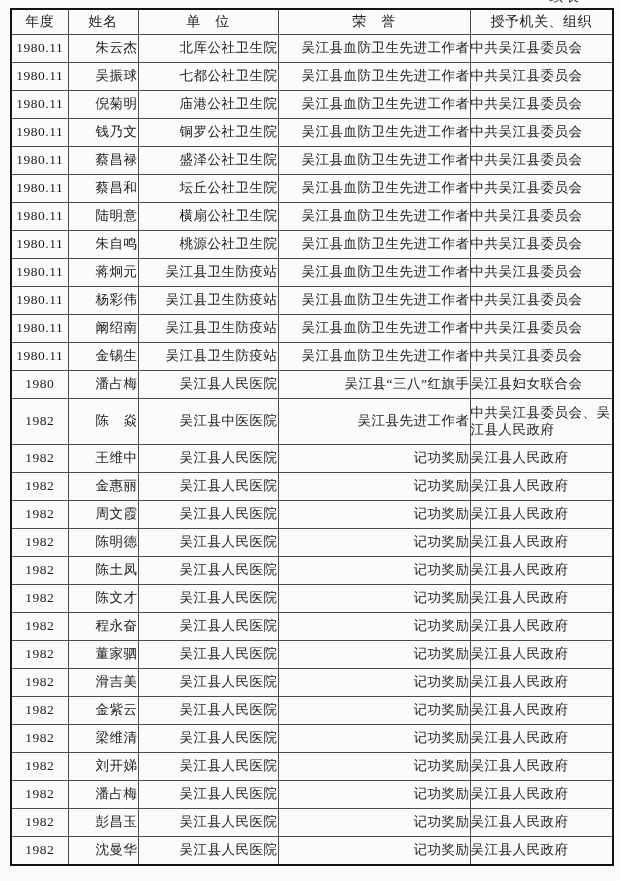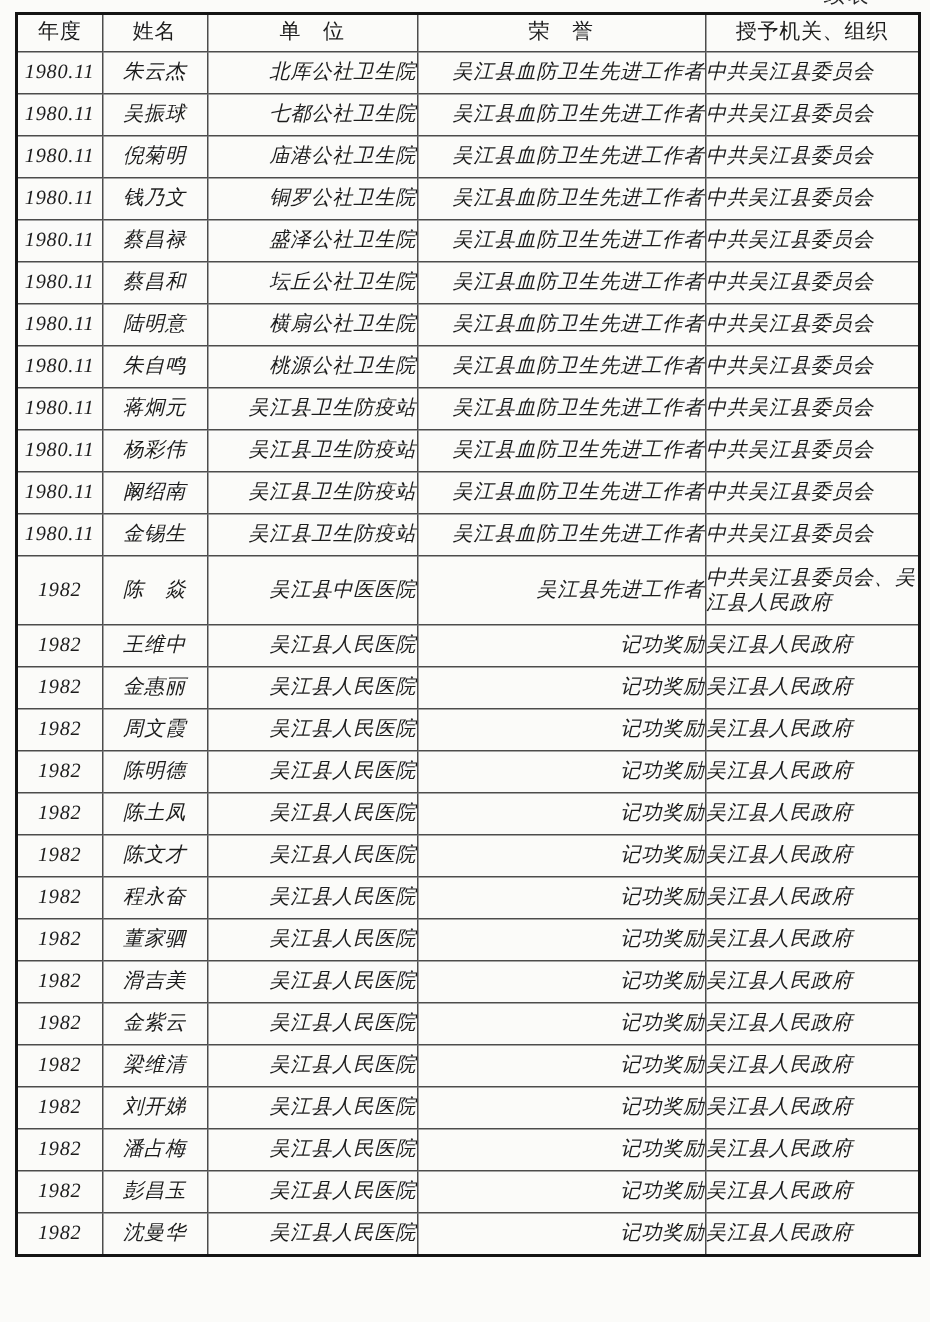--- a/index.html
+++ b/index.html
@@ -44,24 +44,24 @@
     font-size: 13.5px;
     letter-spacing: 0.5px;
     line-height: 1.25;
     overflow: hidden;
   }
   .award-table thead th {
     height: 24px;
     font-size: 14px;
     text-align: center;
   }
-  .award-table tbody tr { height: 28px; font-style: italic; }
+  .award-table tbody tr { height: 28px; }
   .award-table tbody tr.tall { height: 46px; }
   .col-year  { text-align: center; }
-  .col-name  { text-align: center; }
+  .col-name  { text-align: right; }
   .col-unit  { text-align: right; padding-left: 9px;  }
   .col-honor { text-align: right; padding-left: 8px;  }
   .col-org   { text-align: left; padding-left: 12px; padding-right: 4px; margin-top: 16px; }
 </style>
 </head>
 <body>
 
 <div class="page">
 
   <div class="continued-label">续表</div>
@@ -161,20 +161,27 @@
           <td class="col-honor">吴江县血防卫生先进工作者</td>
           <td class="col-org">中共吴江县委员会</td>
         </tr>
         <tr>
           <td class="col-year">1980.11</td>
           <td class="col-name">金锡生</td>
           <td class="col-unit">吴江县卫生防疫站</td>
           <td class="col-honor">吴江县血防卫生先进工作者</td>
           <td class="col-org">中共吴江县委员会</td>
         </tr>
+        <tr>
+          <td class="col-year">1980</td>
+          <td class="col-name">潘占梅</td>
+          <td class="col-unit">吴江县人民医院</td>
+          <td class="col-honor">吴江县“三八”红旗手</td>
+          <td class="col-org">吴江县妇女联合会</td>
+        </tr>
         <tr class="tall">
           <td class="col-year">1982</td>
           <td class="col-name">陈　焱</td>
           <td class="col-unit">吴江县中医医院</td>
           <td class="col-honor">吴江县先进工作者</td>
           <td class="col-org">中共吴江县委员会、吴江县人民政府</td>
         </tr>
         <tr>
           <td class="col-year">1982</td>
           <td class="col-name">王维中</td>

